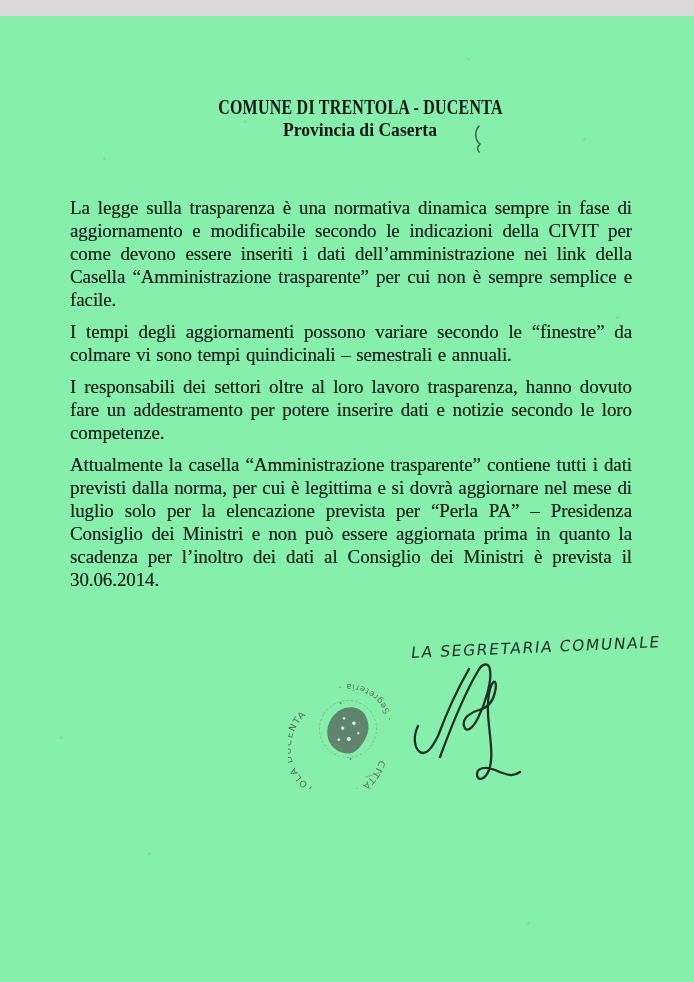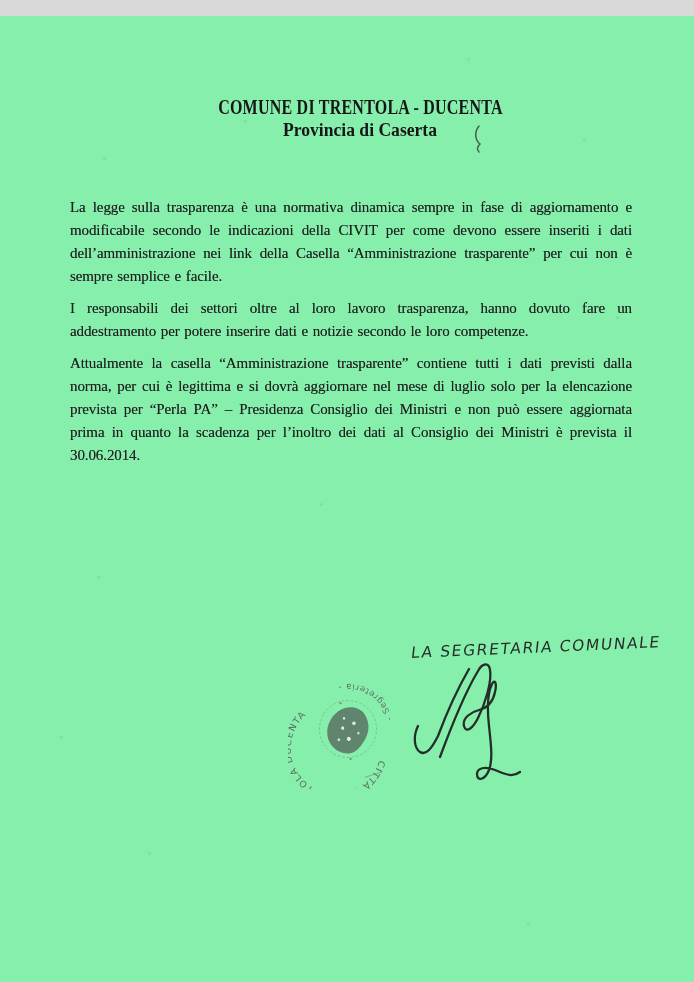--- a/index.html
+++ b/index.html
@@ -40,21 +40,21 @@
     transform: scaleX(0.95);
     color: #161616;
   }
 
   
   .doc-body {
     position: absolute;
     top: 180px;
     left: 70px;
     width: 562px;
-    font-size: 15px;
+    font-size: 19px;
     line-height: 23px;
     text-align: justify;
     letter-spacing: -0.1px;
     word-spacing: 1px;
   }
   .doc-body p { margin: 0 0 9px 0; text-shadow: 0 0 0.4px rgba(20,20,20,0.55); }
 
   
   .sig-caption {
     position: absolute;
@@ -104,20 +104,21 @@
     <h1 class="doc-title">COMUNE DI TRENTOLA - DUCENTA</h1>
     <h2 class="doc-subtitle">Provincia di Caserta</h2>
   </div>
 
   <svg class="penmark-svg" width="16" height="30" viewBox="0 0 16 30">
     <path d="M 9 2 C 4 8, 5 16, 10 20 C 7 23, 7 26, 9 28" fill="none" stroke="#3a3a3a" stroke-width="1.5" stroke-linecap="round" opacity="0.8"></path>
   </svg>
 
   <div class="doc-body">
     <p>La legge sulla trasparenza è una normativa dinamica sempre in fase di aggiornamento e modificabile secondo le indicazioni della CIVIT per come devono essere inseriti i dati dell’amministrazione nei link della Casella “Amministrazione trasparente” per cui non è sempre semplice e facile.</p>
+    <p>I tempi degli aggiornamenti possono variare secondo le “finestre” da colmare vi sono tempi quindicinali – semestrali e annuali.</p>
     <p>I responsabili dei settori oltre al loro lavoro trasparenza, hanno dovuto fare un addestramento per potere inserire dati e notizie secondo le loro competenze.</p>
     <p>Attualmente la casella “Amministrazione trasparente” contiene tutti i dati previsti dalla norma, per cui è legittima e si dovrà aggiornare nel mese di luglio solo per la elencazione prevista per “Perla PA” – Presidenza Consiglio dei Ministri e non può essere aggiornata prima in quanto la scadenza per l’inoltro dei dati al Consiglio dei Ministri è prevista il 30.06.2014.</p>
   </div>
 
   <div class="sig-caption">LA SEGRETARIA COMUNALE</div>
 
   <svg class="sig-svg" width="170" height="140" viewBox="0 0 170 140">
     <g fill="none" stroke="#1a1a1a" stroke-width="2.3" stroke-linecap="round" opacity="0.9">
       <path d="M 18 72 C 13 82, 14 94, 20 98 C 26 102, 32 94, 38 82 C 47 58, 58 34, 69 15"></path>
       <path d="M 40 103 C 50 76, 63 42, 78 17 C 82 9, 89 8, 90 16

